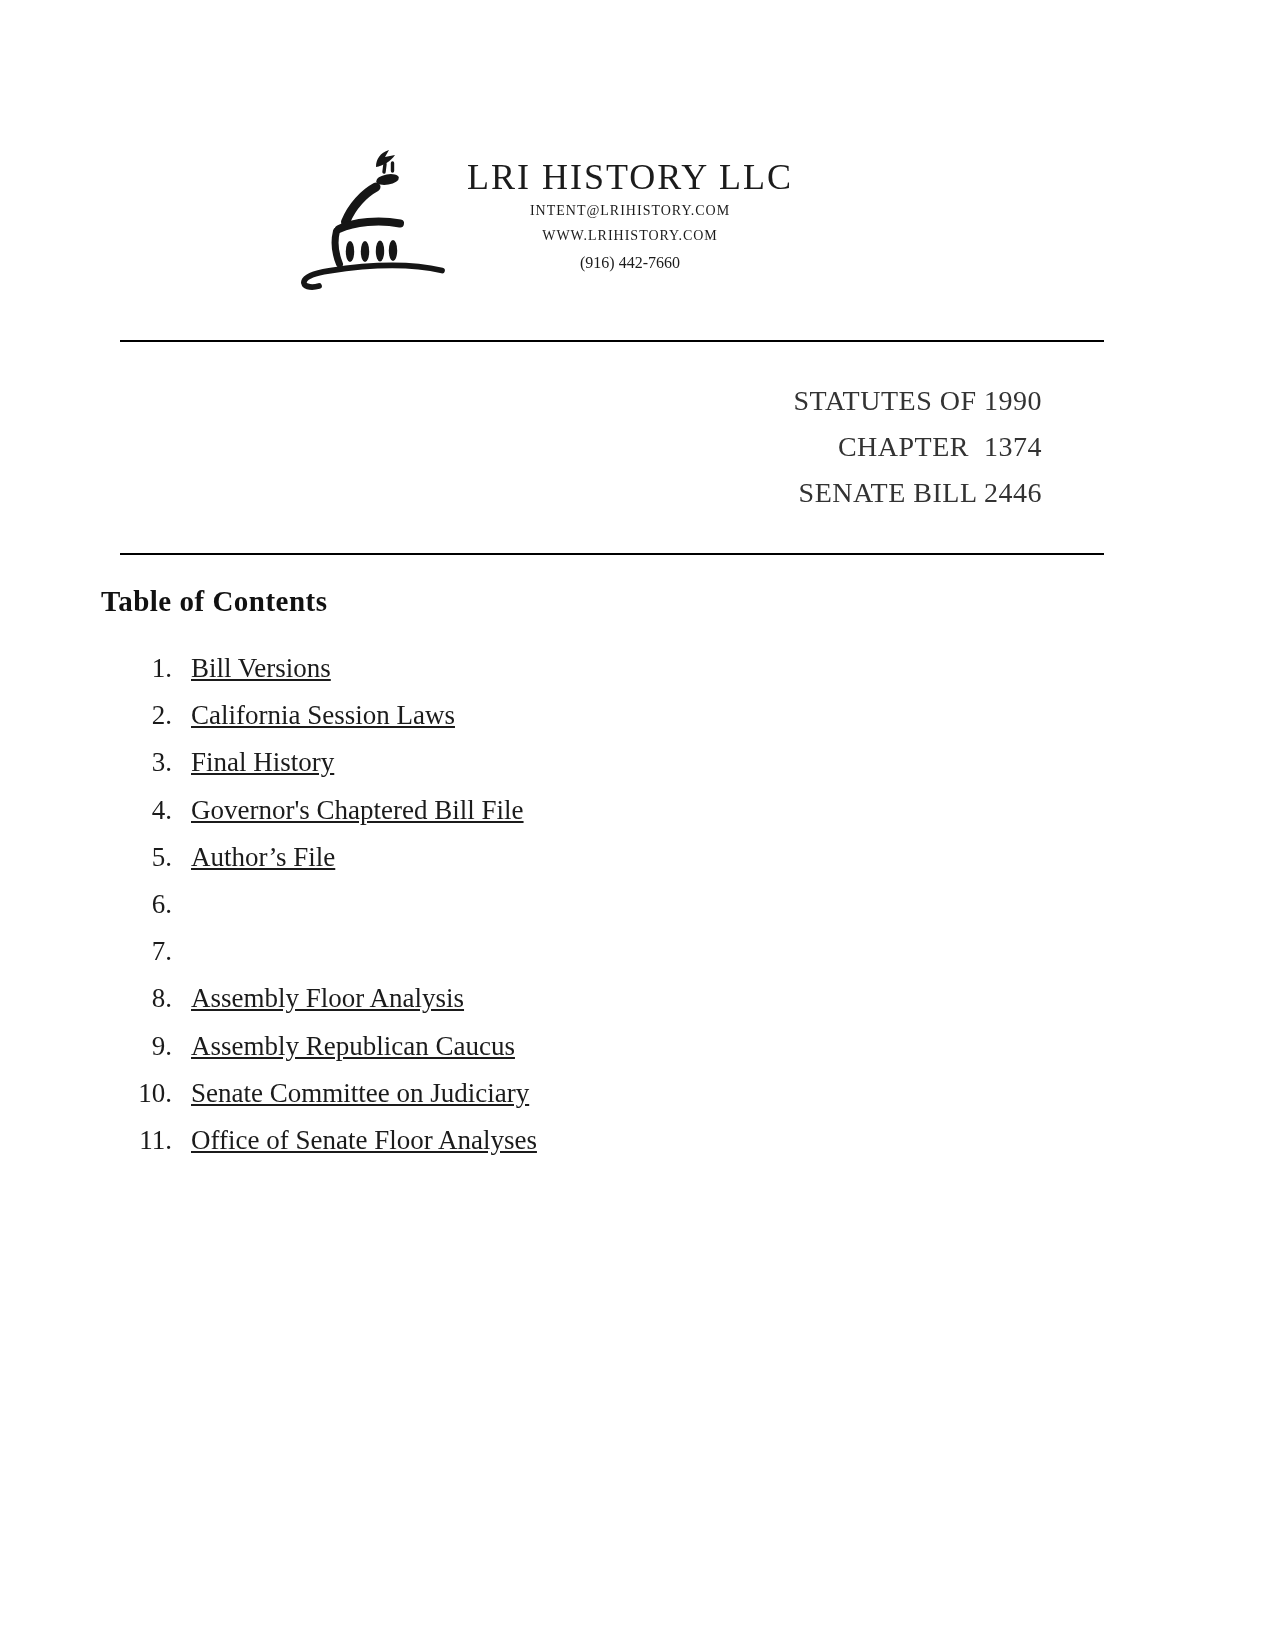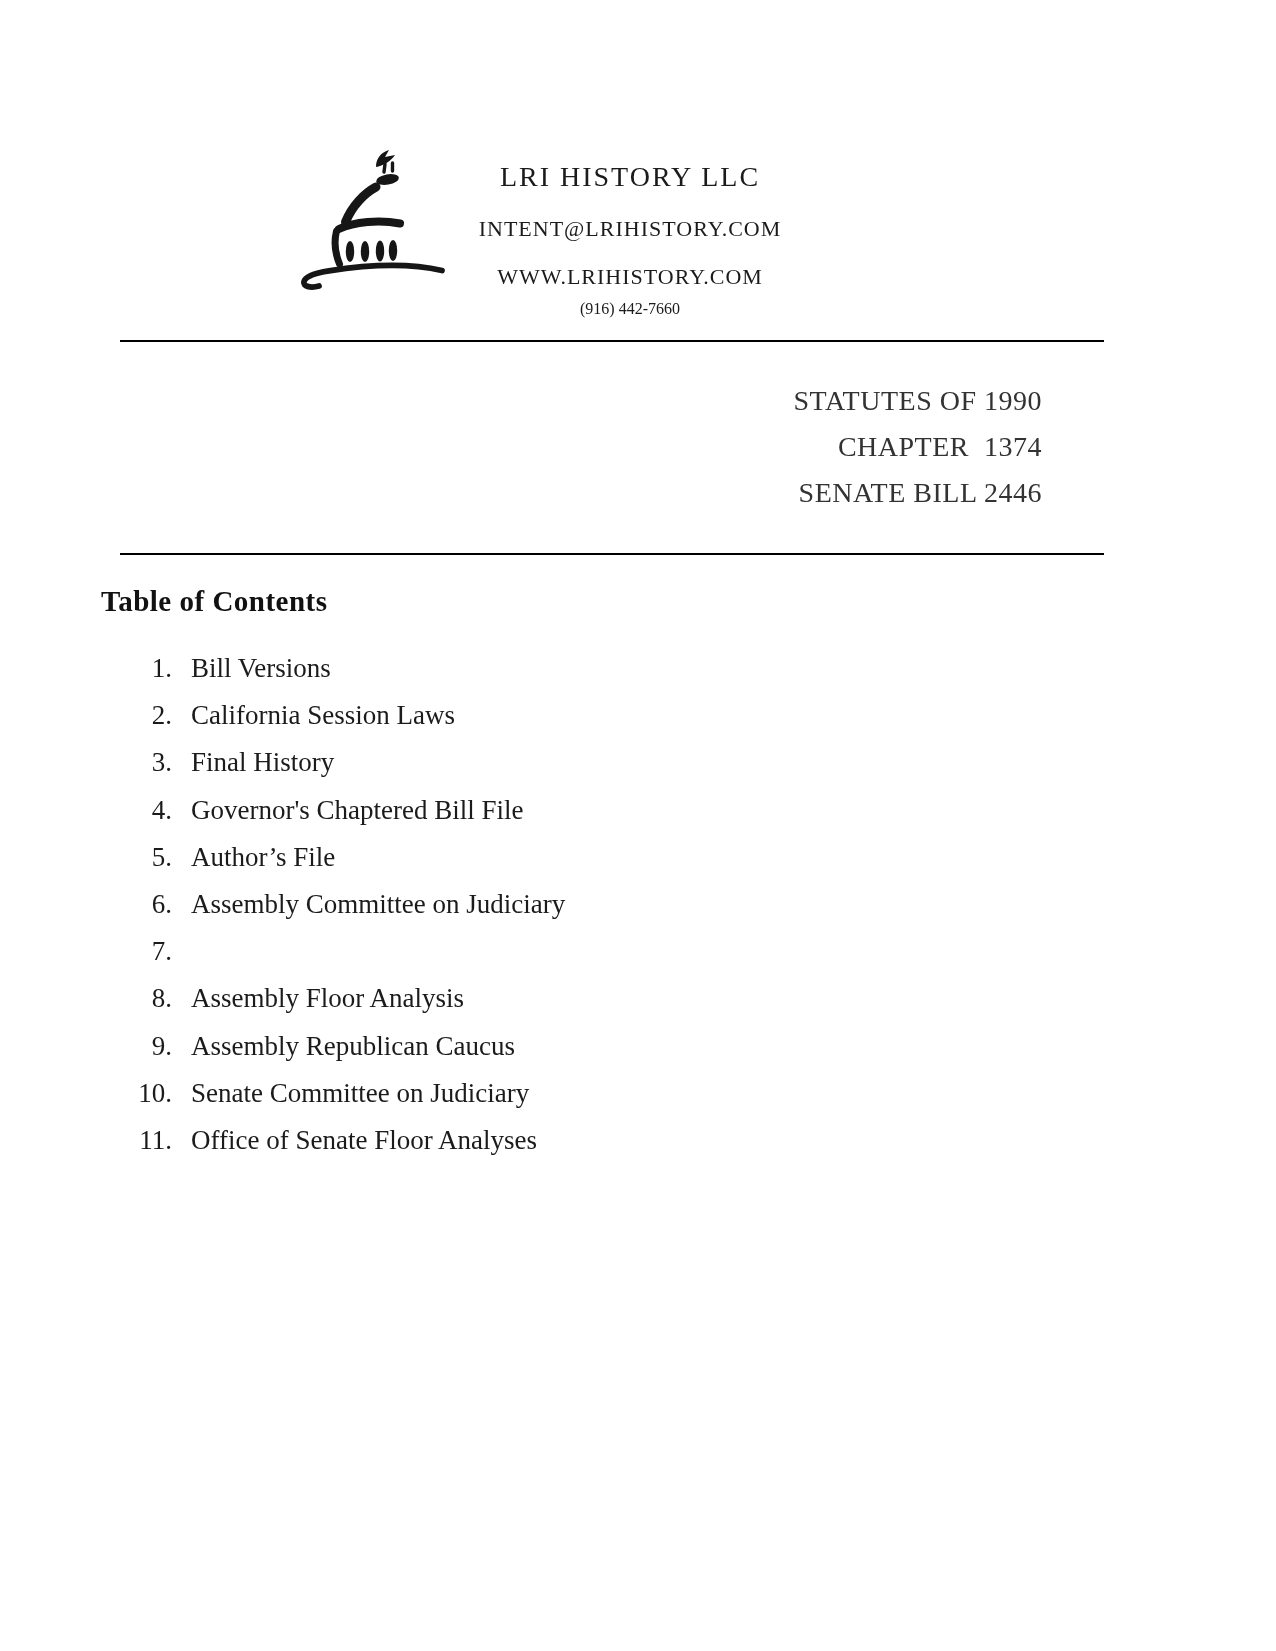--- a/index.html
+++ b/index.html
@@ -15,26 +15,26 @@
   
   .logo {
     position: absolute; left: 292px; top: 126px;
     width: 160px; height: 170px;
   }
   .company {
     position: absolute; left: 460px; top: 160px; width: 340px;
     text-align: center; color: #1b1b1b;
   }
   .company-name {
-    font-size: 28px; letter-spacing: 2px; white-space: nowrap;
+    font-size: 36px; letter-spacing: 2px; white-space: nowrap;
     line-height: 34px;
     font-family: Liberation Serif, serif;
   }
   .company-email, .company-website {
-    font-size: 22px; letter-spacing: 1px; margin-top: 22px; white-space: nowrap;
+    font-size: 14px; letter-spacing: 1px; margin-top: 9px; white-space: nowrap;
   }
   .company-phone { font-size: 16px; margin-top: 10px; white-space: nowrap; }
 
   
   .rule {
     position: absolute; left: 120px; width: 984px; height: 0;
     border-top: 2px solid #000000;
   }
   .rule-1 { top: 340px; }
   .rule-2 { top: 553px; }
@@ -52,21 +52,21 @@
     position: absolute; left: 101px; top: 583px;
     font-size: 29px; font-weight: bold; color: #111111;
     letter-spacing: 0.5px; line-height: 36px;
   }
   .toc-list { position: absolute; left: 117px; top: 645px; width: 1000px; }
   .toc-row {
     display: flex; align-items: center; height: 47.2px;
     font-size: 27px; color: #1b1b1b;
   }
   .toc-num { width: 55px; text-align: right; flex: 0 0 auto; }
-  .toc-label { margin-left: 19px; white-space: nowrap; }
+  .toc-label { margin-left: 19px; white-space: nowrap; text-decoration: underline; }
 </style>
 </head>
 <body>
 
 <div class="page">
 
   <svg class="logo" viewBox="0 0 160 170" xmlns="http://www.w3.org/2000/svg" aria-hidden="true">
 
     <path d="M84,41 C84,33 88,27 97,24 L93,31 L103,29 C99,35 91,40 84,41 Z" fill="#161616"></path>
 
@@ -127,21 +127,20 @@
       <span class="toc-label">Governor's Chaptered Bill File</span>
     </div>
 
     <div class="toc-row">
       <span class="toc-num">5.</span>
       <span class="toc-label">Author’s File</span>
     </div>
 
     <div class="toc-row">
       <span class="toc-num">6.</span>
-      <span class="toc-label">Assembly Committee on Judiciary</span>
     </div>
 
     <div class="toc-row">
       <span class="toc-num">7.</span>
     </div>
 
     <div class="toc-row">
       <span class="toc-num">8.</span>
       <span class="toc-label">Assembly Floor Analysis</span>
     </div>

